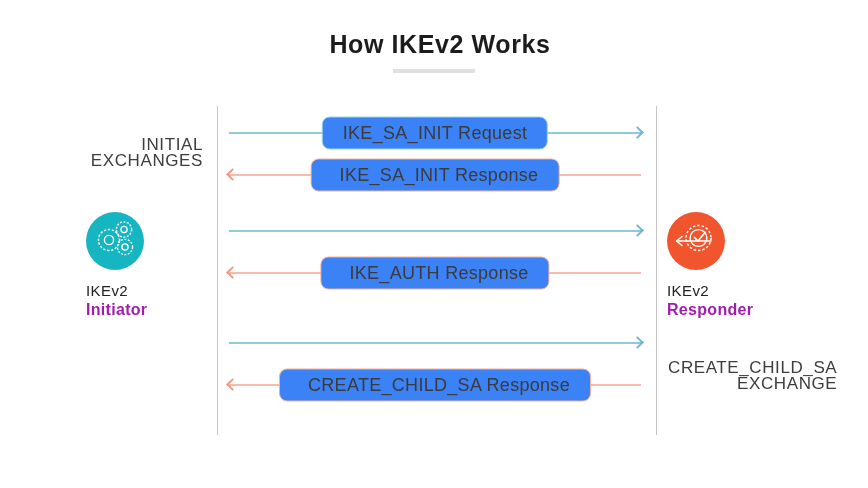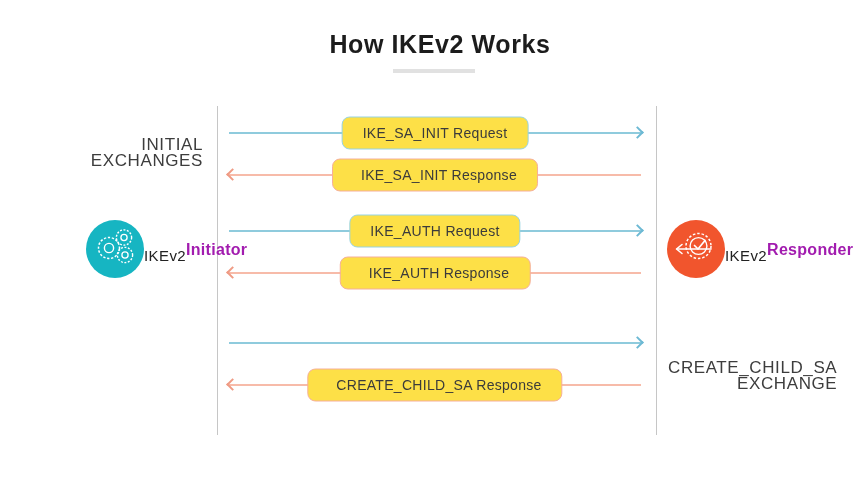--- a/index.html
+++ b/index.html
@@ -38,30 +38,30 @@
   .row{position:absolute;left:229px;width:412px;height:40px;}
   .row .line{position:absolute;left:0;right:0;top:19px;height:2px;}
   .row.req .line{background:var(--c-blue_line);}
   .row.res .line{background:var(--c-salmon_line);}
   .chev{position:absolute;top:15px;width:9px;height:9px;border-style:solid;border-width:0;}
   .row.req .chev{right:-1px;border-top:2px solid var(--c-blue_head);
     border-right:2px solid var(--c-blue_head);transform:rotate(45deg);}
   .row.res .chev{left:-1px;border-top:2px solid var(--c-salmon_head);
     border-right:2px solid var(--c-salmon_head);transform:rotate(-135deg);}
   .msg-box{position:absolute;left:50%;top:20px;transform:translate(-50%,-50%);
-    background:#fde047;border-radius:8px;padding:7px 20px;font-size:14px;line-height:17px;
+    background:#3b82f6;border-radius:8px;padding:7px 20px;font-size:18px;line-height:17px;
     letter-spacing:.3px;color:#3b3b3b;white-space:nowrap;}
   .row.req .msg-box{border:1.5px solid var(--c-blue_border);}
   .row.res .msg-box{border:1.5px solid var(--c-salmon_border);padding-left:28px;}
 
   .row1{top:113px;} .row2{top:155px;} .row3{top:211px;}
   .row4{top:253px;} .row5{top:323px;} .row6{top:365px;}
 
-  .endpoint{position:absolute;top:220px;width:120px;display:flex;flex-direction:row;
-    align-items:center;}
+  .endpoint{position:absolute;top:212px;width:120px;display:flex;flex-direction:column;
+    }
   .endpoint.initiator{left:86px;}
   .endpoint.responder{left:667px;}
   .bubble{width:58px;height:58px;border-radius:50%;display:flex;align-items:center;
     justify-content:center;}
   .bubble.teal{background:var(--c-teal);}
   .bubble.orange{background:var(--c-orange);}
   .ep-name{margin-top:12px;font-size:15px;color:var(--c-text_dark);letter-spacing:.4px;}
   .ep-role{margin-top:2px;font-size:16px;font-weight:700;color:#a21caf;letter-spacing:.3px;}
 </style>
 </head>
@@ -86,21 +86,20 @@
     <div class="msg-box">IKE_SA_INIT Request</div>
   </div>
   <div class="row res row2">
     <div class="line"></div>
     <div class="chev"></div>
     <div class="msg-box">IKE_SA_INIT Response</div>
   </div>
   <div class="row req row3">
     <div class="line"></div>
     <div class="chev"></div>
-    <div class="msg-box">IKE_AUTH Request</div>
   </div>
   <div class="row res row4">
     <div class="line"></div>
     <div class="chev"></div>
     <div class="msg-box">IKE_AUTH Response</div>
   </div>
   <div class="row req row5">
     <div class="line"></div>
     <div class="chev"></div>
   </div>

